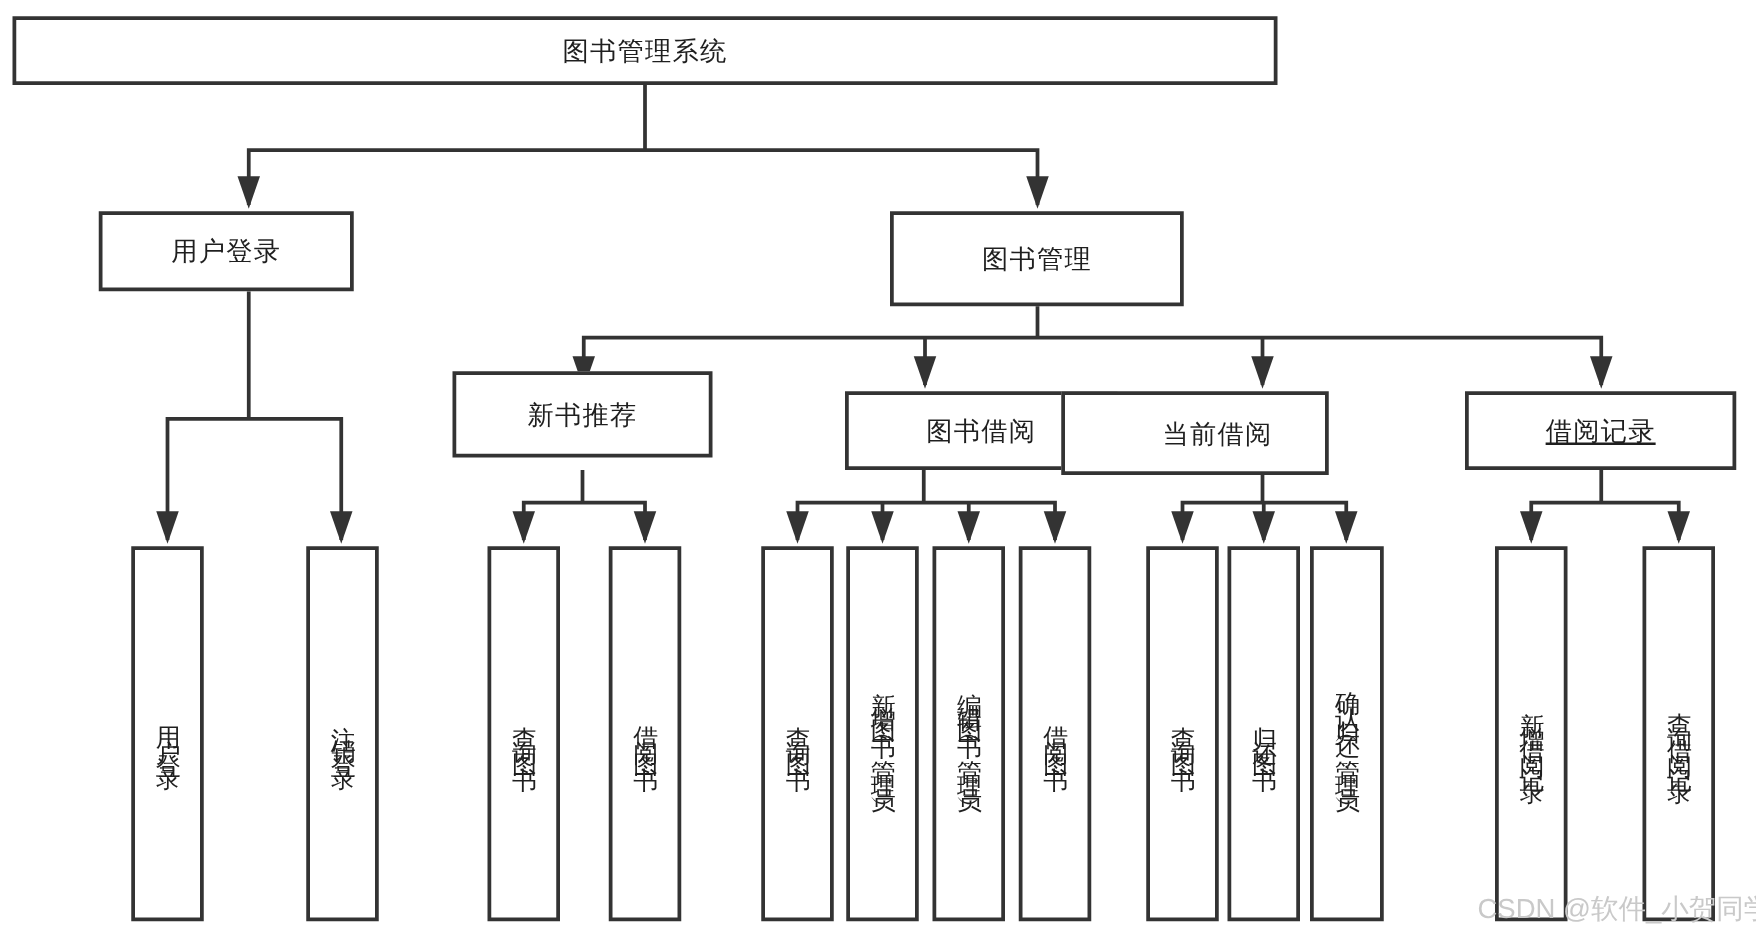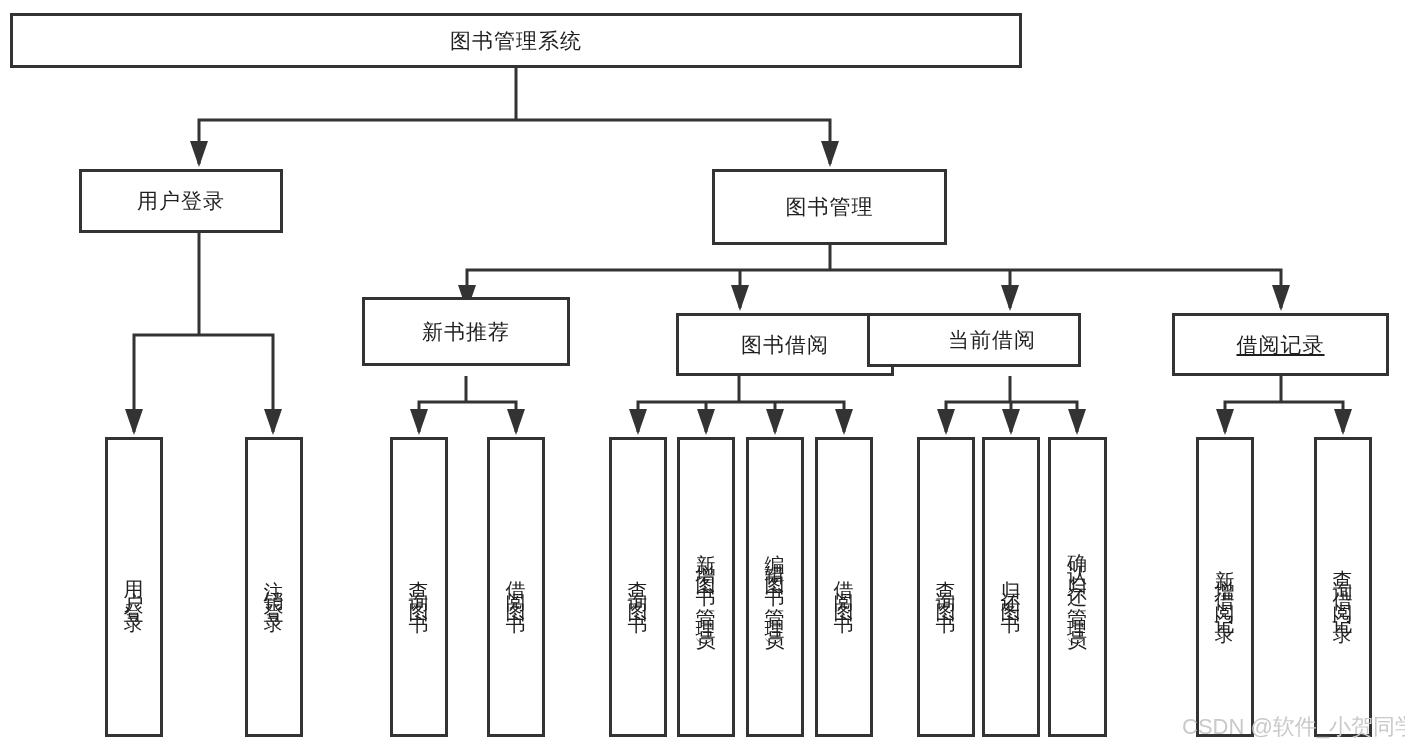--- a/index.html
+++ b/index.html
@@ -113,21 +113,21 @@
   <div class="node" style="left:712px;top:169px;width:235px;height:76px;">
     <span class="hlabel">图书管理</span>
   </div>
 
   <div class="node" style="left:362px;top:297px;width:208px;height:69px;text-align:center;">
     <span class="hlabel">新书推荐</span>
   </div>
   <div class="node" style="left:630px;top:313px;width:218px;height:63px;margin-left:46px;">
     <span class="hlabel">图书借阅</span>
   </div>
-  <div class="node" style="left:867px;top:313px;width:214px;height:54px;padding-left:36px;">
+  <div class="node" style="left:849px;top:313px;width:214px;height:67px;padding-left:36px;">
     <span class="hlabel">当前借阅</span>
   </div>
   <div class="node" style="left:1172px;top:313px;width:217px;height:63px;text-decoration:underline;">
     <span class="hlabel">借阅记录</span>
   </div>
 
   <div class="node" style="left:105px;top:437px;width:58px;height:300px;">
     <span class="vlabel">用户登录</span>
   </div>
   <div class="node" style="left:245px;top:437px;width:58px;height:300px;">

